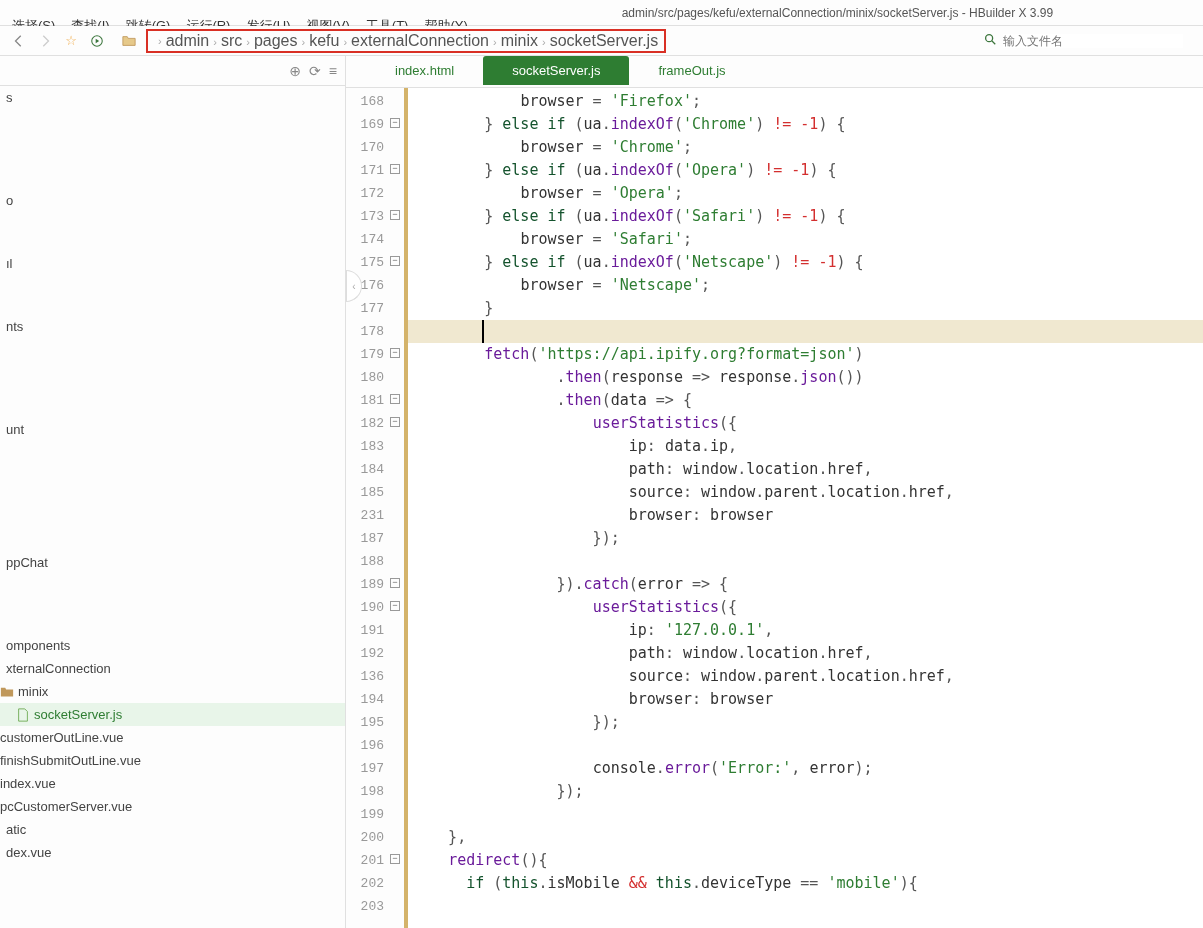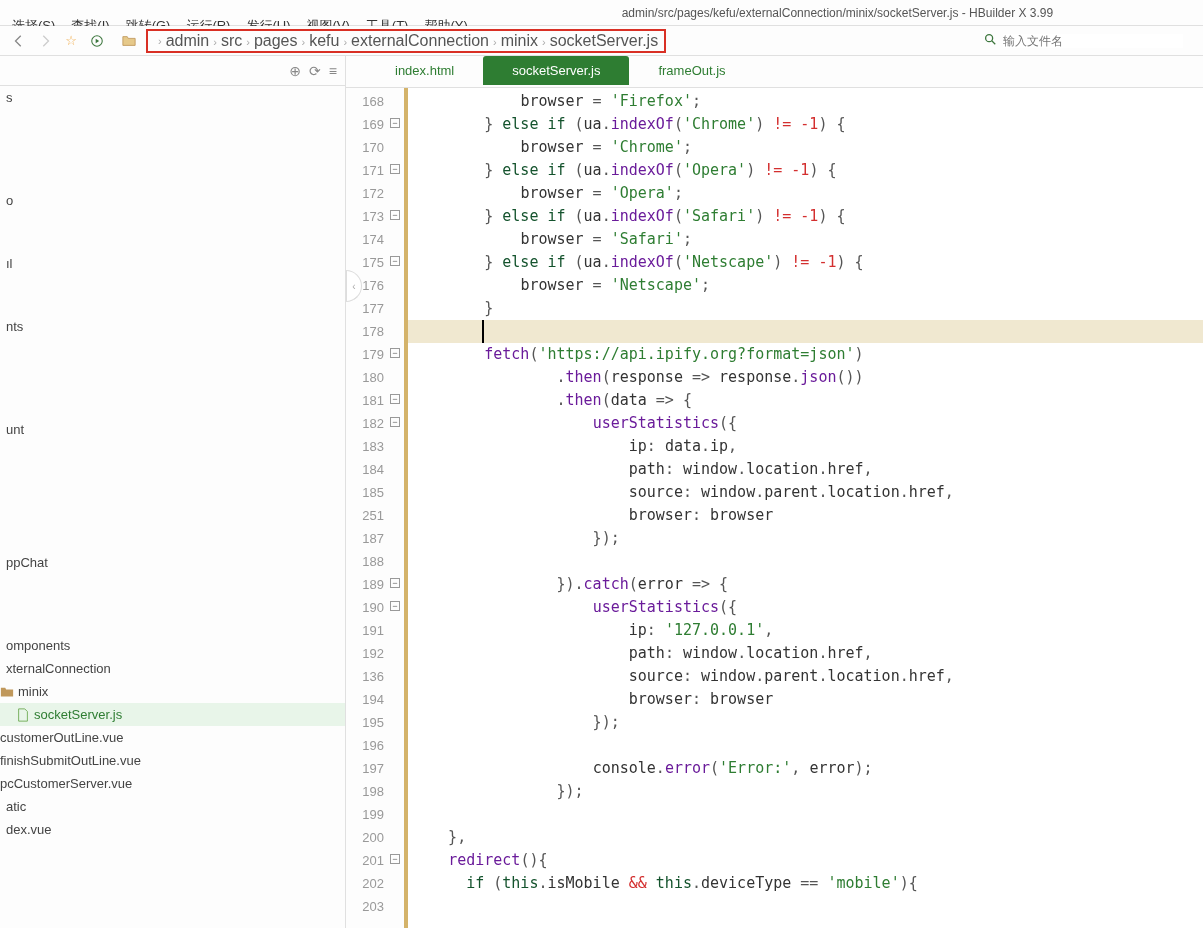--- a/index.html
+++ b/index.html
@@ -29,21 +29,21 @@
   .tree-indent-1 { padding-left: 0px; }
   .tree-indent-2 { padding-left: 16px; }
   .tree-folder-ic { width: 14px; height: 14px; margin-right: 4px; fill: #c0985b; }
   .tree-file-ic { width: 14px; height: 14px; margin-right: 4px; fill: #6aa84f; }
   .editor-area { flex: 1; display: flex; flex-direction: column; background: #fff; }
   .tabs { display: flex; height: 32px; align-items: flex-start; background: #fdfdfd; border-bottom: 1px solid #e0e0e0; padding-left: 20px; }
   .tab { padding: 6px 28px; font-size: 13px; cursor: pointer; border: 1px solid transparent; position: relative; }
   .tab.inactive { color: #2e7d32; }
   .tab.active { background: #2e7d32; color: #fff; border-radius: 3px 3px 0 0; }
   .code-wrap { flex: 1; display: flex; overflow: hidden; position: relative; }
-  .gutter { width: 62px; background: #fdfdfd; border-right: 4px solid #d4b36a; text-align: right; font-family: Liberation Sans, sans-serif; font-size: 13px; color: #999; padding-top: 2px; }
+  .gutter { width: 62px; background: #fdfdfd; border-right: 4px solid #d4b36a; text-align: right; font-family: Liberation Mono, monospace; font-size: 13px; color: #999; padding-top: 2px; }
   .gutter-line { height: 23px; line-height: 23px; padding-right: 20px; position: relative; }
   .fold-mark { position: absolute; right: 4px; top: 5px; width: 10px; height: 10px; border: 1px solid #999; font-size: 9px; line-height: 8px; text-align: center; color: #666; }
   .code { flex: 1; font-family: Consolas, monospace; font-size: 15px; line-height: 23px; padding-top: 2px; overflow-x: auto; white-space: pre; }
   .code-line { height: 23px; padding-left: 4px; }
   .hl-line { background: linear-gradient(#f0e8d0,#f0e8d0); position: relative; }
   .cursor-mark { position: absolute; left: 74px; top: 0; width: 2px; height: 23px; background: #000; }
   .kw { color: #14532d; }
   .fn { color: #6a1b9a; }
   .str { color: #2e7d32; }
   .num { color: #d32f2f; }
@@ -153,20 +153,23 @@
           <svg class="tree-file-ic" viewBox="0 0 16 16">
             <path d="M3 1h7l3 3v11H3z" fill="none" stroke="#6aa84f"></path>
           </svg>
           <span>socketServer.js</span>
         </div>
         <div class="tree-item tree-indent-1">
           <span>customerOutLine.vue</span>
         </div>
         <div class="tree-item tree-indent-1">
           <span>finishSubmitOutLine.vue</span>
+        </div>
+        <div class="tree-item tree-indent-1">
+          <span>index.vue</span>
         </div>
         <div class="tree-item tree-indent-1">
           <span>pcCustomerServer.vue</span>
         </div>
         <div class="tree-item">
           <span>atic</span>
         </div>
         <div class="tree-item">
           <span>dex.vue</span>
         </div>
@@ -194,21 +197,21 @@
           <div class="gutter-line">176</div>
           <div class="gutter-line">177</div>
           <div class="gutter-line">178</div>
           <div class="gutter-line">179<div class="fold-mark">−</div></div>
           <div class="gutter-line">180</div>
           <div class="gutter-line">181<div class="fold-mark">−</div></div>
           <div class="gutter-line">182<div class="fold-mark">−</div></div>
           <div class="gutter-line">183</div>
           <div class="gutter-line">184</div>
           <div class="gutter-line">185</div>
-          <div class="gutter-line">251</div>
+          <div class="gutter-line">231</div>
           <div class="gutter-line">187</div>
           <div class="gutter-line">188</div>
           <div class="gutter-line">189<div class="fold-mark">−</div></div>
           <div class="gutter-line">190<div class="fold-mark">−</div></div>
           <div class="gutter-line">191</div>
           <div class="gutter-line">192</div>
           <div class="gutter-line">136</div>
           <div class="gutter-line">194</div>
           <div class="gutter-line">195</div>
           <div class="gutter-line">196</div>

